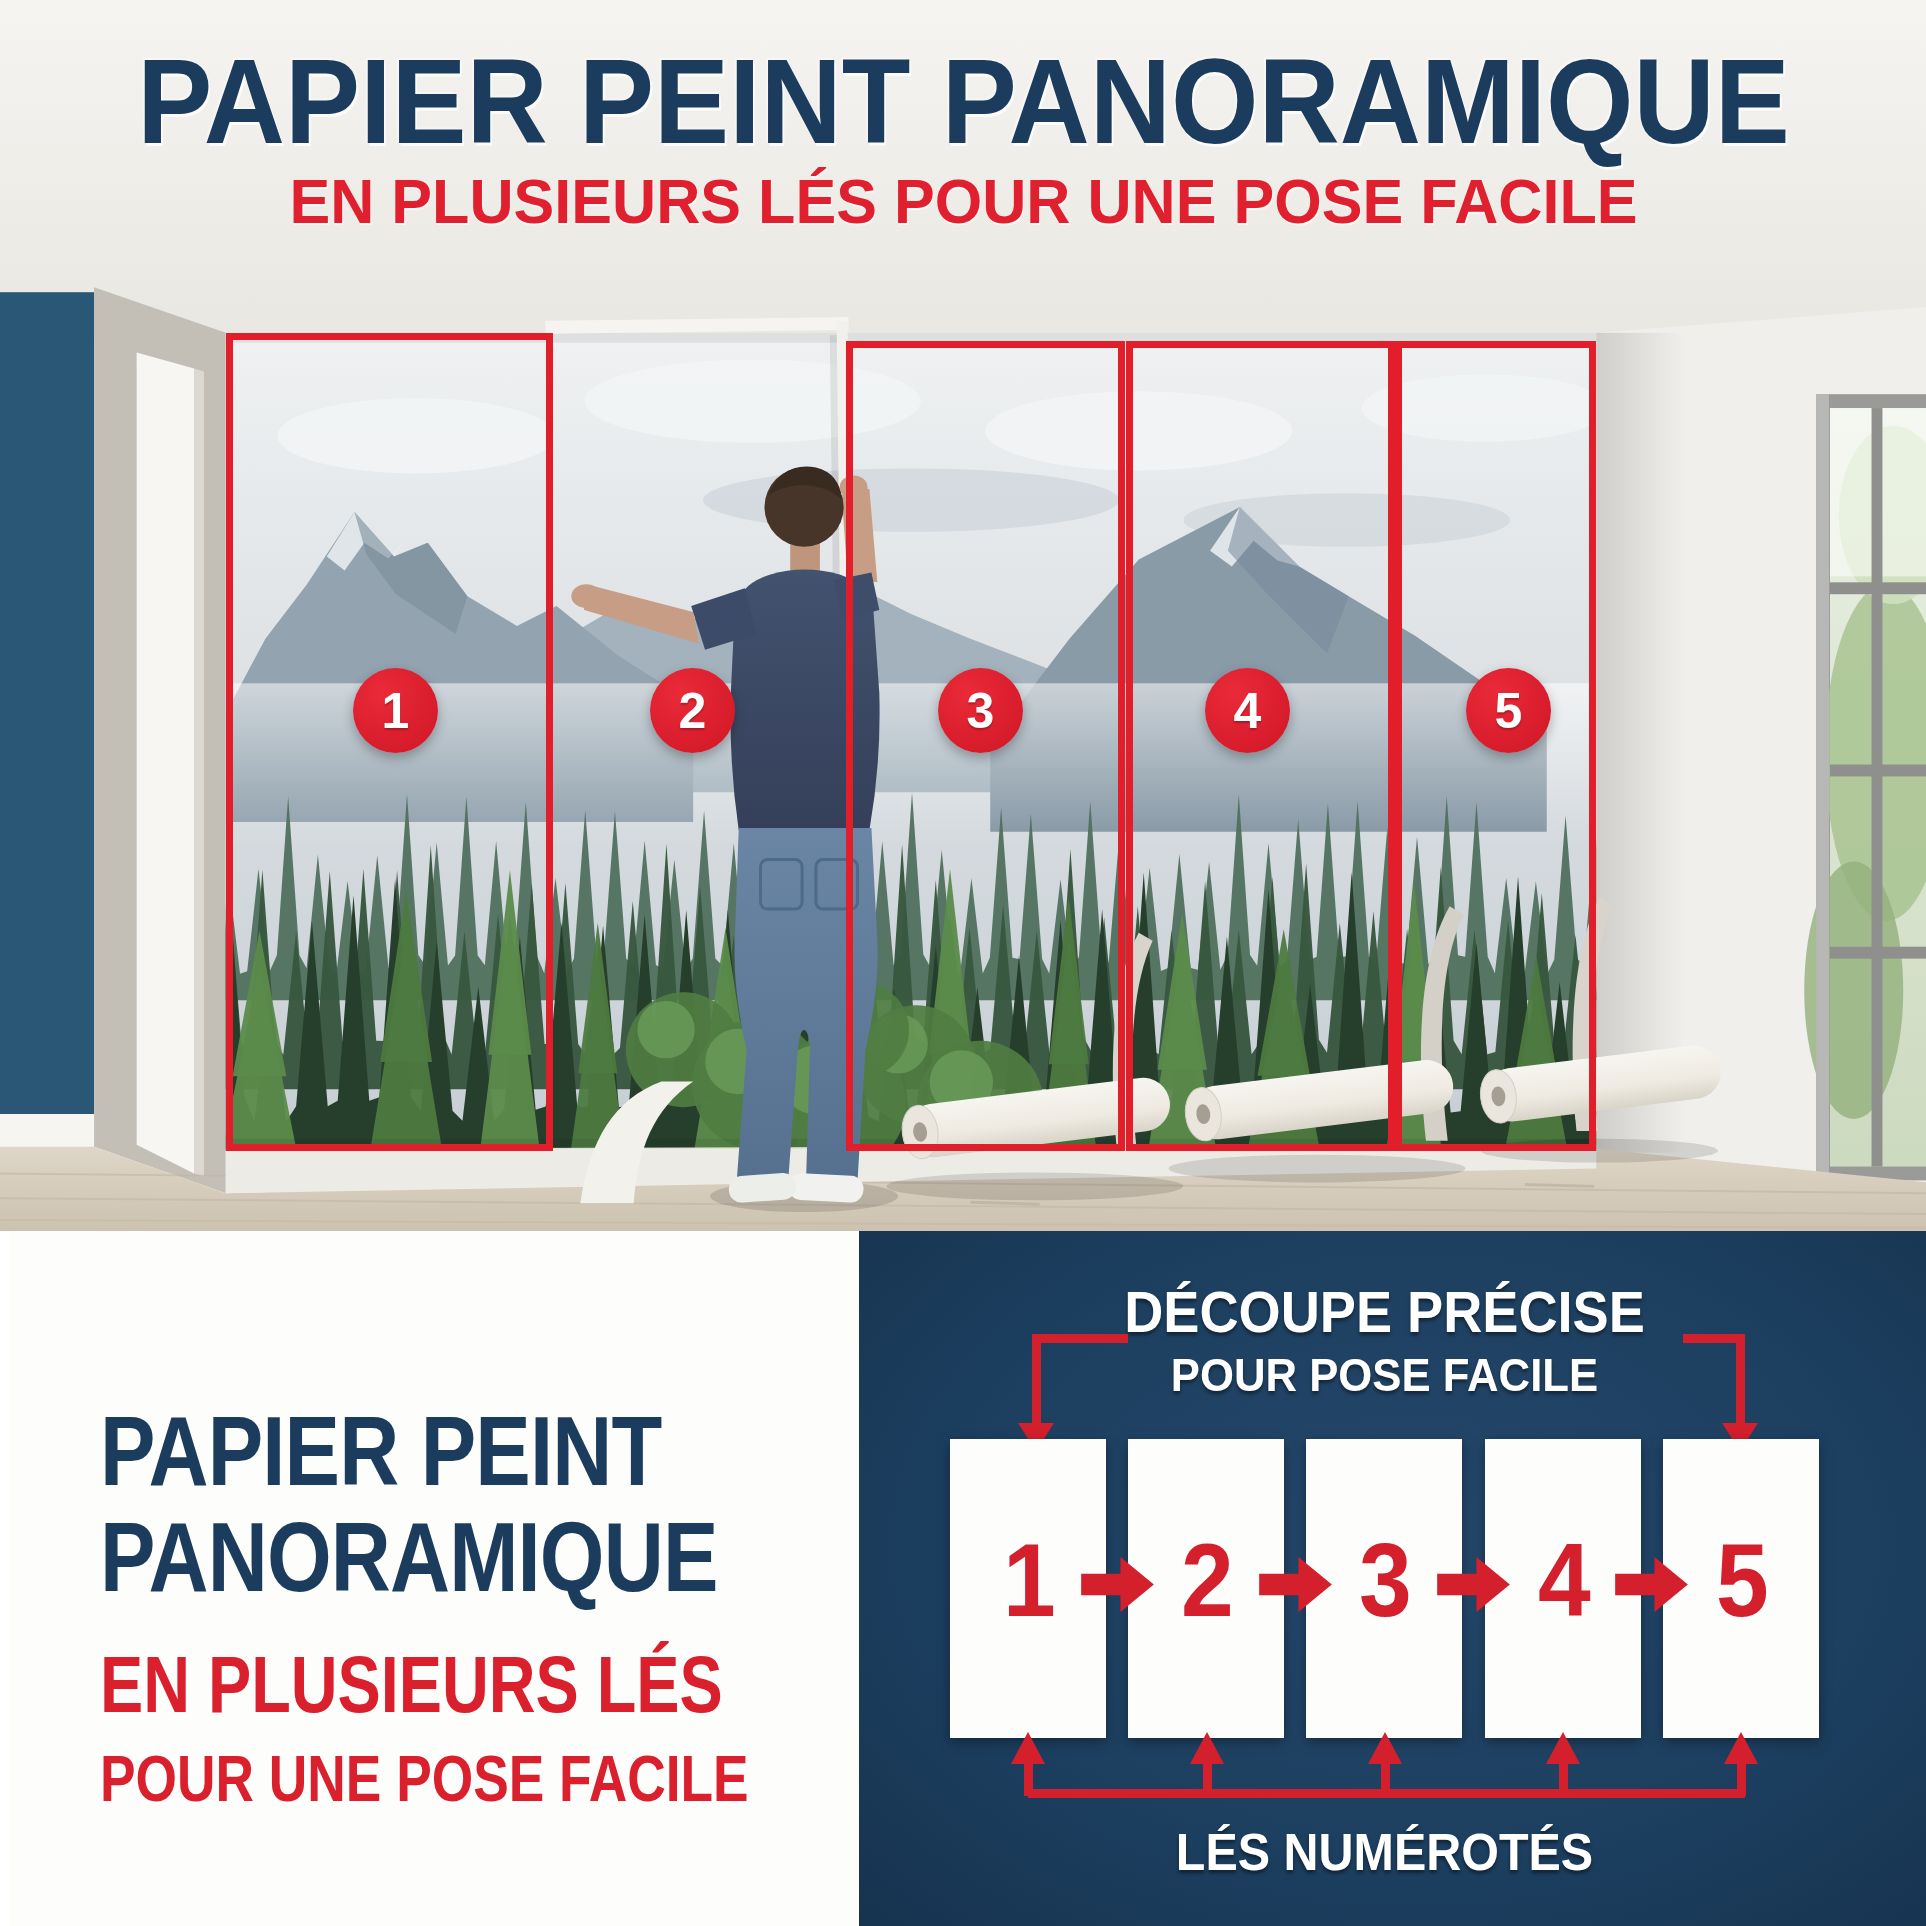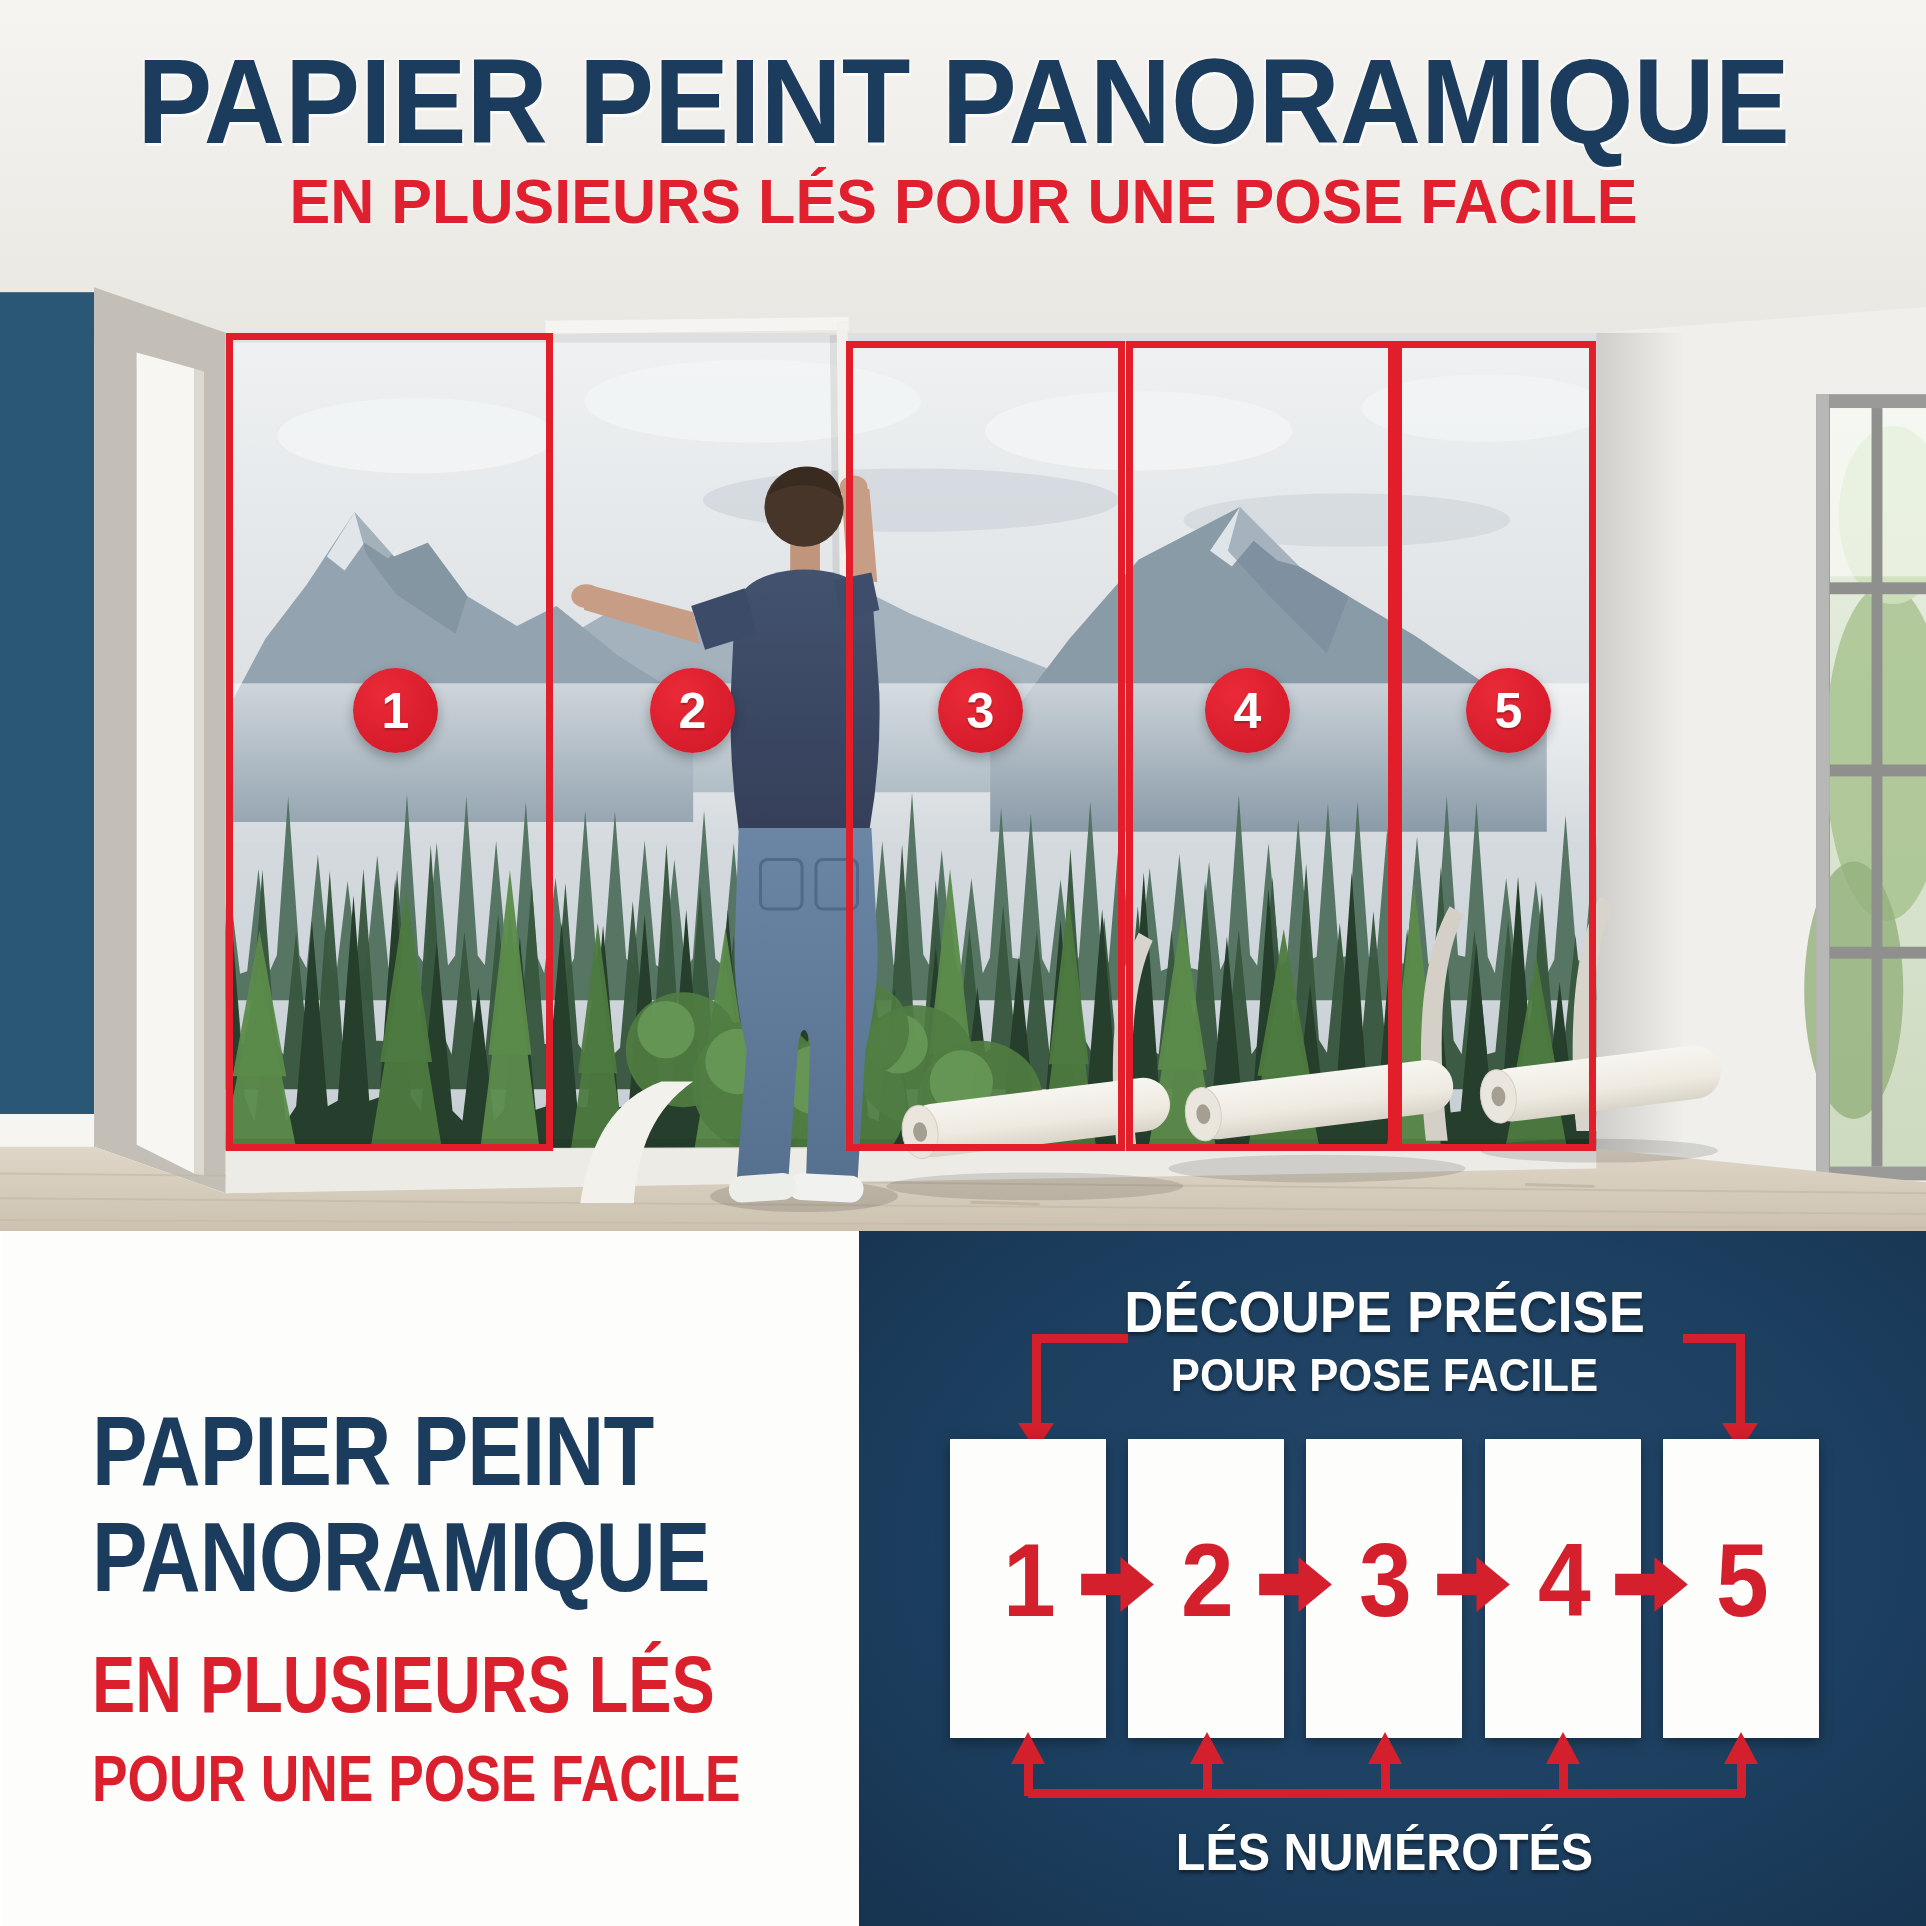--- a/index.html
+++ b/index.html
@@ -25,21 +25,21 @@
   #pf4{left:1126px;top:341px;width:269px;height:810px;}
   #pf5{left:1395px;top:341px;width:201px;height:810px;}
 
   .circle{position:absolute;top:668px;width:85px;height:85px;border-radius:50%;
     background:radial-gradient(circle at 35% 30%, #ea2a38, #cf1626);
     color:#fff;font-size:50px;font-weight:800;display:flex;align-items:center;justify-content:center;
     text-shadow:0 2px 2px rgba(0,0,0,.25);box-shadow:0 5px 12px rgba(0,0,0,.28);}
   #c1{left:353px;} #c2{left:650px;} #c3{left:938px;} #c4{left:1205px;} #c5{left:1466px;}
 
   
-  .bottom-left{position:absolute;left:1px;top:1231px;width:859px;height:696px;background:#fdfdfc;}
+  .bottom-left{position:absolute;left:9px;top:1231px;width:859px;height:696px;background:#fdfdfc;}
   .bl-line{position:absolute;left:91px;white-space:nowrap;transform-origin:left top;}
   .bl-navy{color:#1c3c5e;font-weight:800;font-size:99px;transform:scaleX(.84);letter-spacing:-1px;}
   #bl1{top:163px;} #bl2{top:269px;}
   .bl-red1{top:408px;color:#da1f2d;font-weight:800;font-size:79px;transform:scaleX(.82);}
   .bl-red2{top:510px;color:#da1f2d;font-weight:800;font-size:65px;transform:scaleX(.82);}
 
   
   .diagram{position:absolute;left:859px;top:1231px;width:1067px;height:696px;
     background:radial-gradient(ellipse at 50% 45%, #25486b 0%, #1d4061 55%, #16334f 100%);padding-left:46px;}
   .dg-title1{position:absolute;left:0;top:48px;width:1051px;text-align:center;color:#fff;

